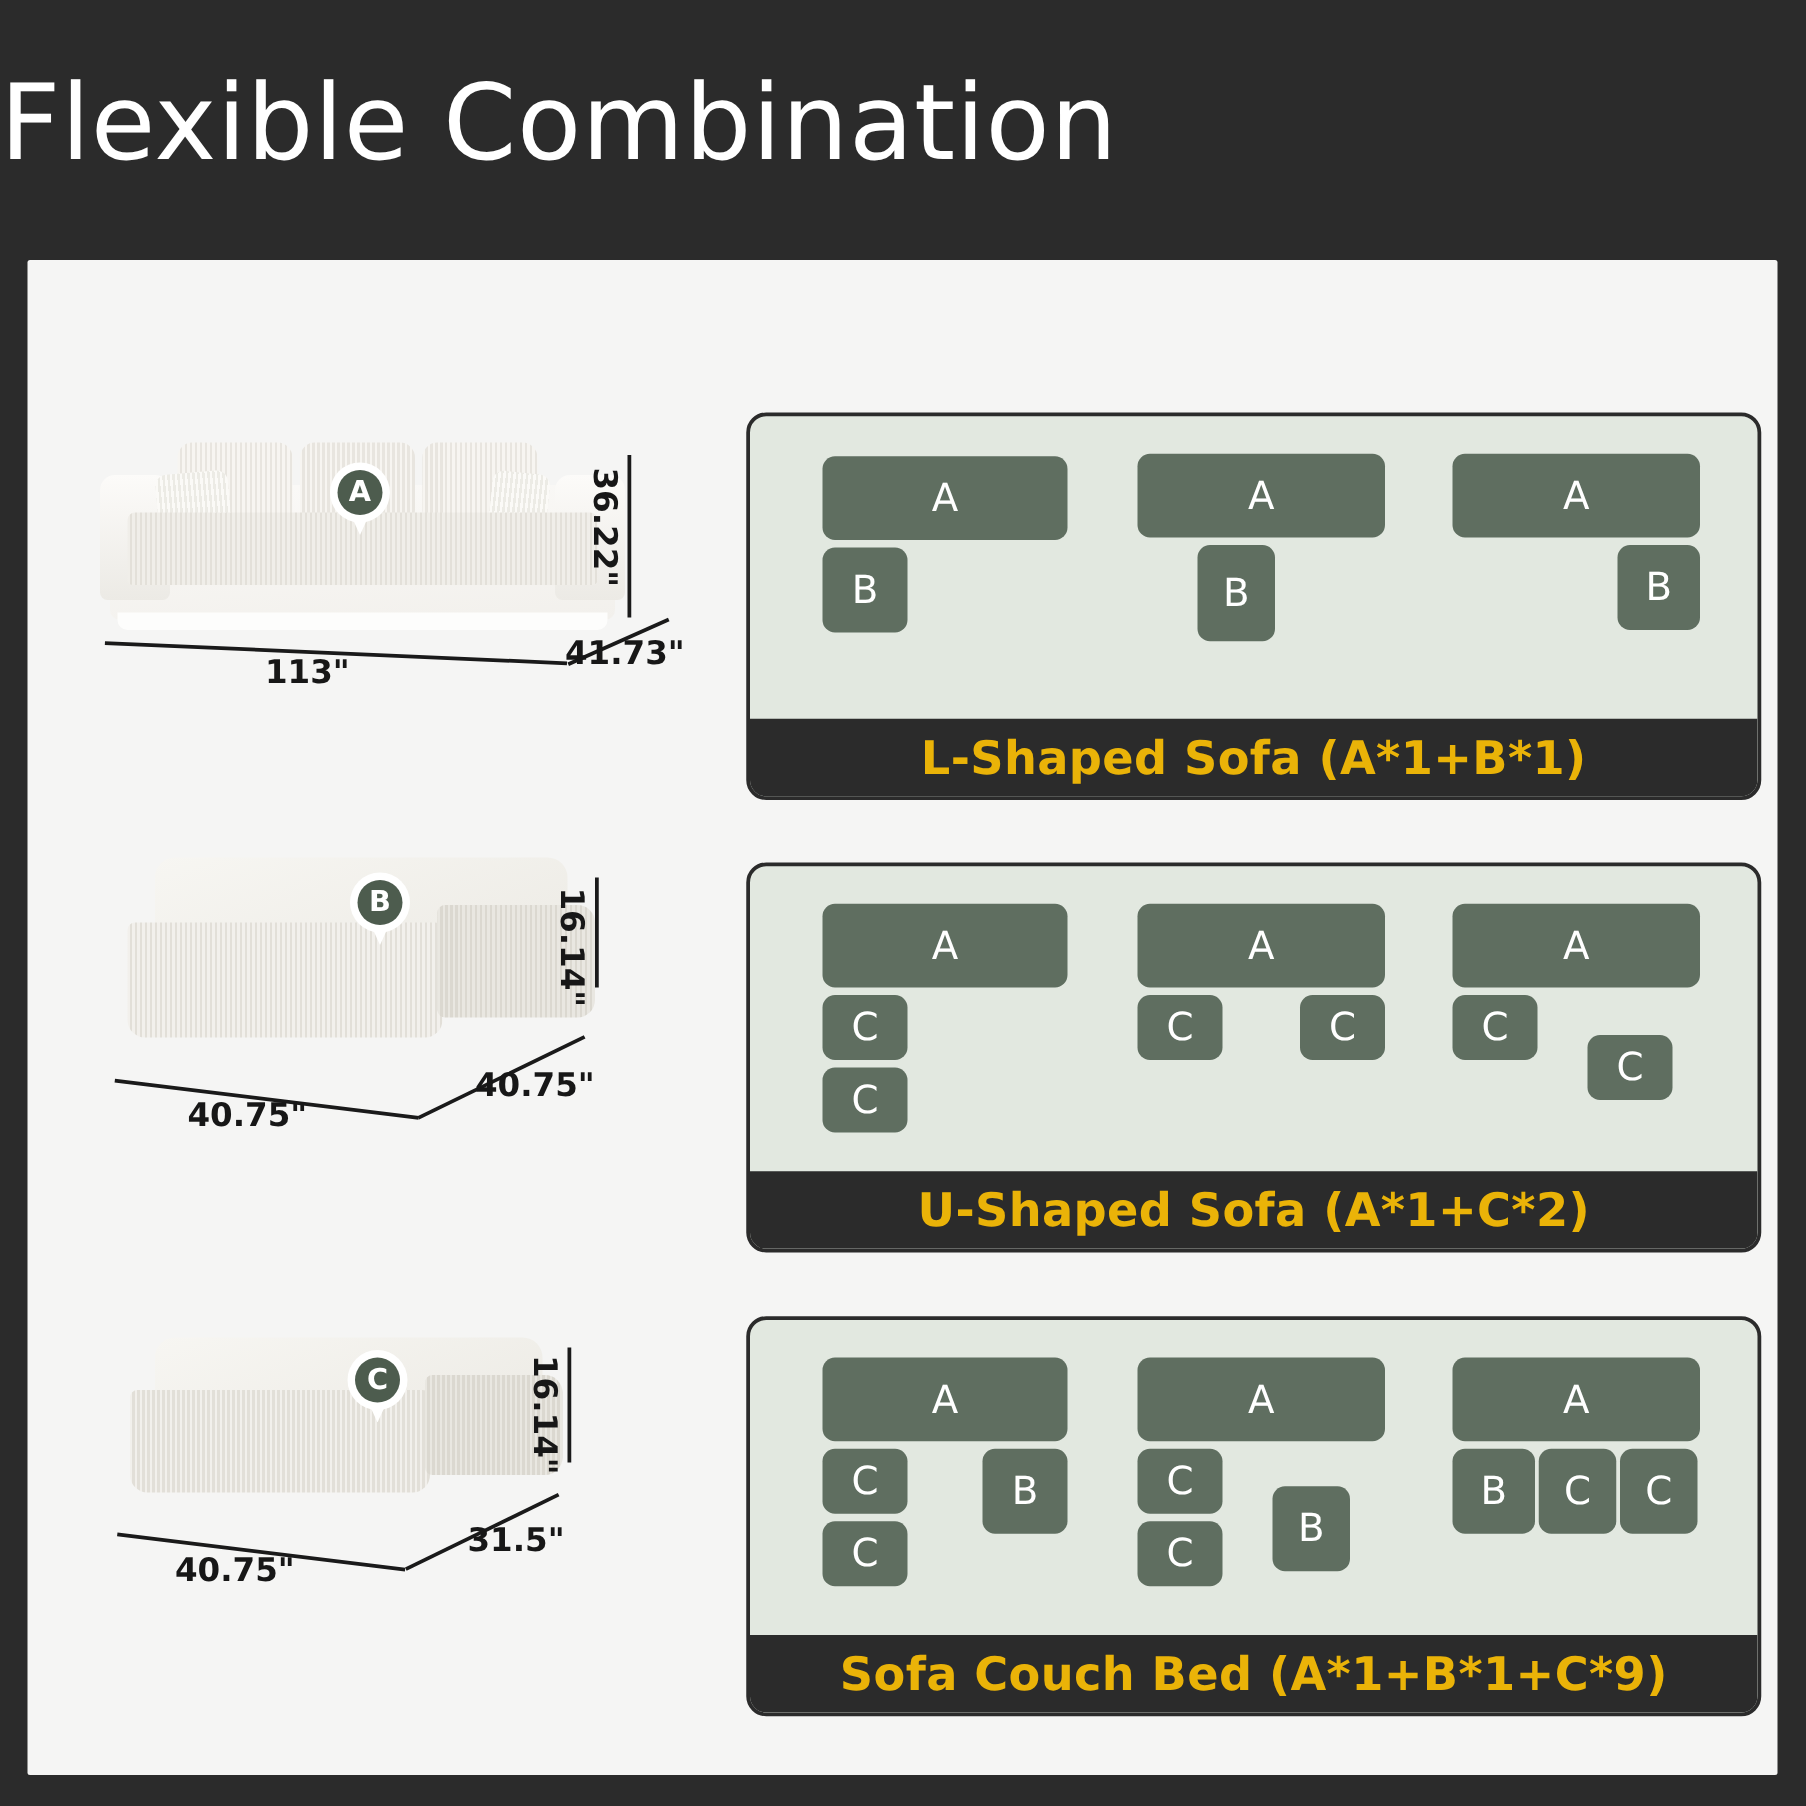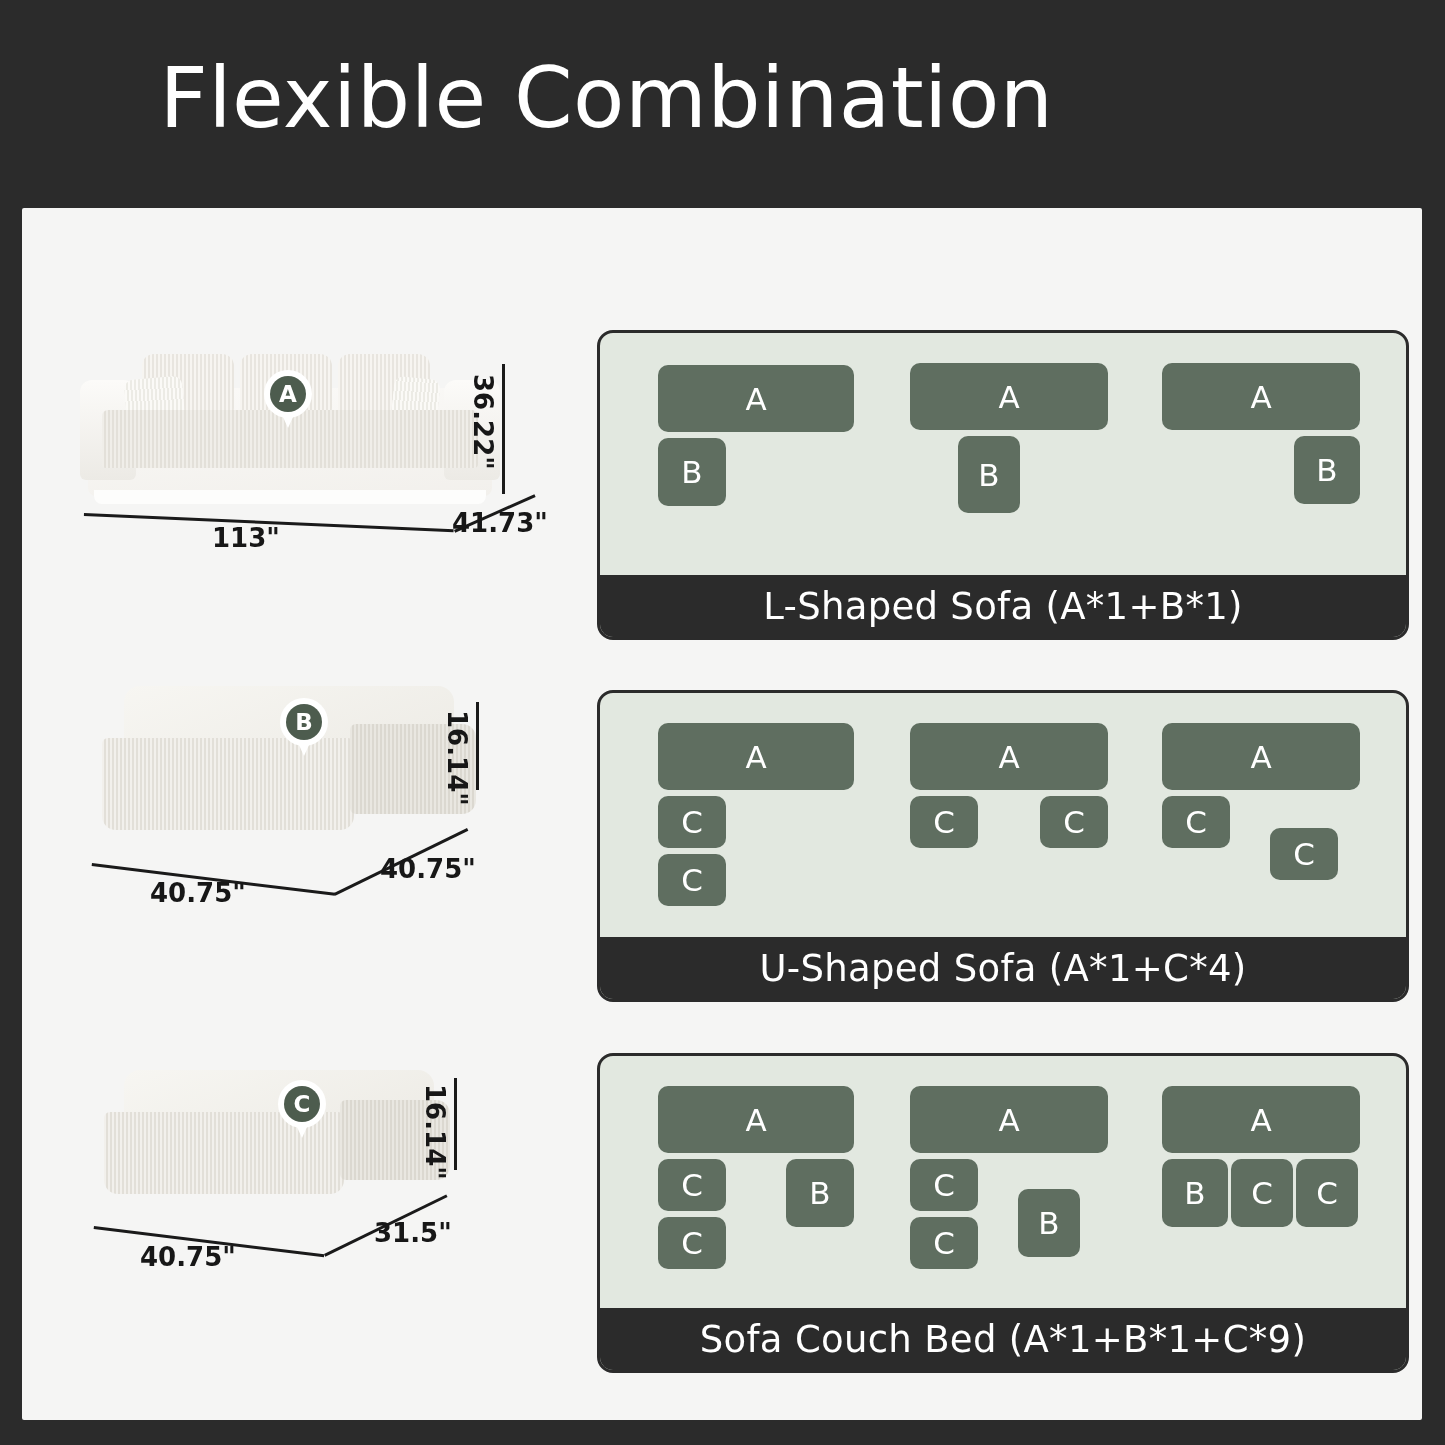--- a/index.html
+++ b/index.html
@@ -11,21 +11,20 @@
   }
   #page {
     position: relative;
     width: 1445px; height: 1445px;
     background: #2b2b2b;
   }
   
   .title {
     position: absolute;
     top: 54px; left: 0; width: 1213px;
-    text-align: center;
     color: #ffffff;
     font-size: 84px;
     font-weight: 400;
     letter-spacing: 0.5px;
     line-height: 1.05;
     font-family: "DejaVu Sans", sans-serif;
   }
   .subtitle-pill {
     position: absolute;
     top: 180px; left: 50%;
@@ -160,23 +159,23 @@
     background: #e2e8e0;
   }
   .panel.r1 { top: 122px; height: 310px; }
   .panel.r2 { top: 482px; height: 312px; }
   .panel.r3 { top: 845px; height: 320px; }
 
   .panel-body { position: relative; width: 100%; height: calc(100% - 62px); }
   .panel-footer {
     position: absolute; bottom: 0; left: 0; width: 100%; height: 62px;
     background: #2b2b2b;
-    color: #ffffff;
+    color: #eab308;
     display: flex; align-items: center; justify-content: center;
-    font-size: 37px; font-weight: 400;
+    font-size: 37px; font-weight: 700;
     letter-spacing: 0.3px;
     font-family: "DejaVu Sans", sans-serif;
   }
 
   .cfg { position: absolute; top: 0; height: 100%; }
   .blk {
     position: absolute;
     background: #5f6e60;
     border-radius: 10px;
     color: #ffffff;
@@ -309,21 +308,21 @@
             <div class="blk" style="left: 310px; top: 30px; width: 198px; height: 67px;">A</div>
             <div class="blk" style="left: 310px; top: 103px; width: 68px; height: 52px;">C</div>
             <div class="blk" style="left: 440px; top: 103px; width: 68px; height: 52px;">C</div>
           </div>
           <div class="cfg" style="left: 0px; width: 100%;">
             <div class="blk" style="left: 562px; top: 30px; width: 198px; height: 67px;">A</div>
             <div class="blk" style="left: 562px; top: 103px; width: 68px; height: 52px;">C</div>
             <div class="blk" style="left: 670px; top: 135px; width: 68px; height: 52px;">C</div>
           </div>
         </div>
-      <div class="panel-footer">U-Shaped Sofa (A*1+C*4)</div>
+      <div class="panel-footer">U-Shaped Sofa (A*1+C*2)</div>
     </div>
 
     <div class="panel r3">
       <div class="panel-body">
           <div class="cfg" style="left: 0px; width: 100%;">
             <div class="blk" style="left: 58px; top: 30px; width: 196px; height: 67px;">A</div>
             <div class="blk" style="left: 58px; top: 103px; width: 68px; height: 52px;">C</div>
             <div class="blk" style="left: 58px; top: 161px; width: 68px; height: 52px;">C</div>
             <div class="blk" style="left: 186px; top: 103px; width: 68px; height: 68px;">B</div>
           </div>

